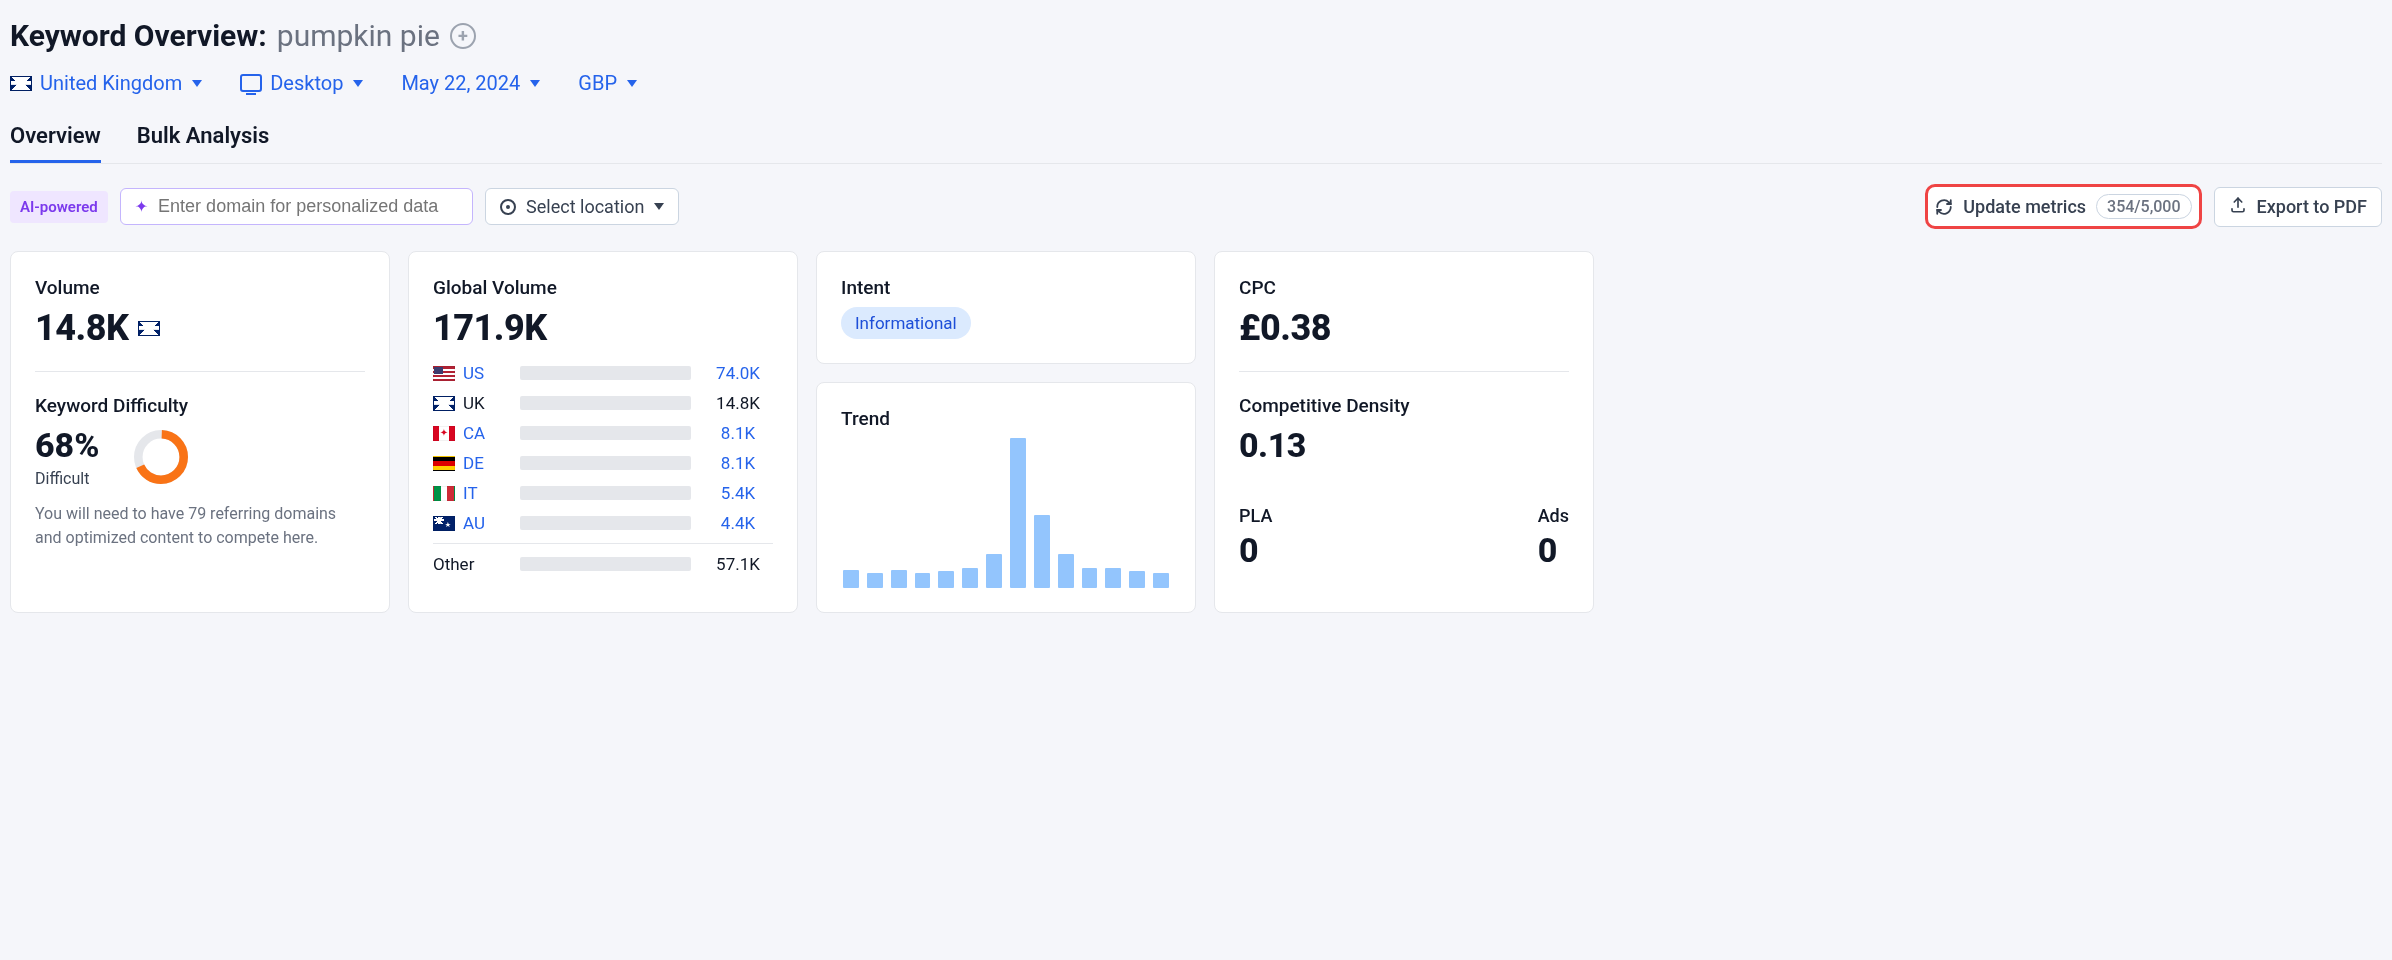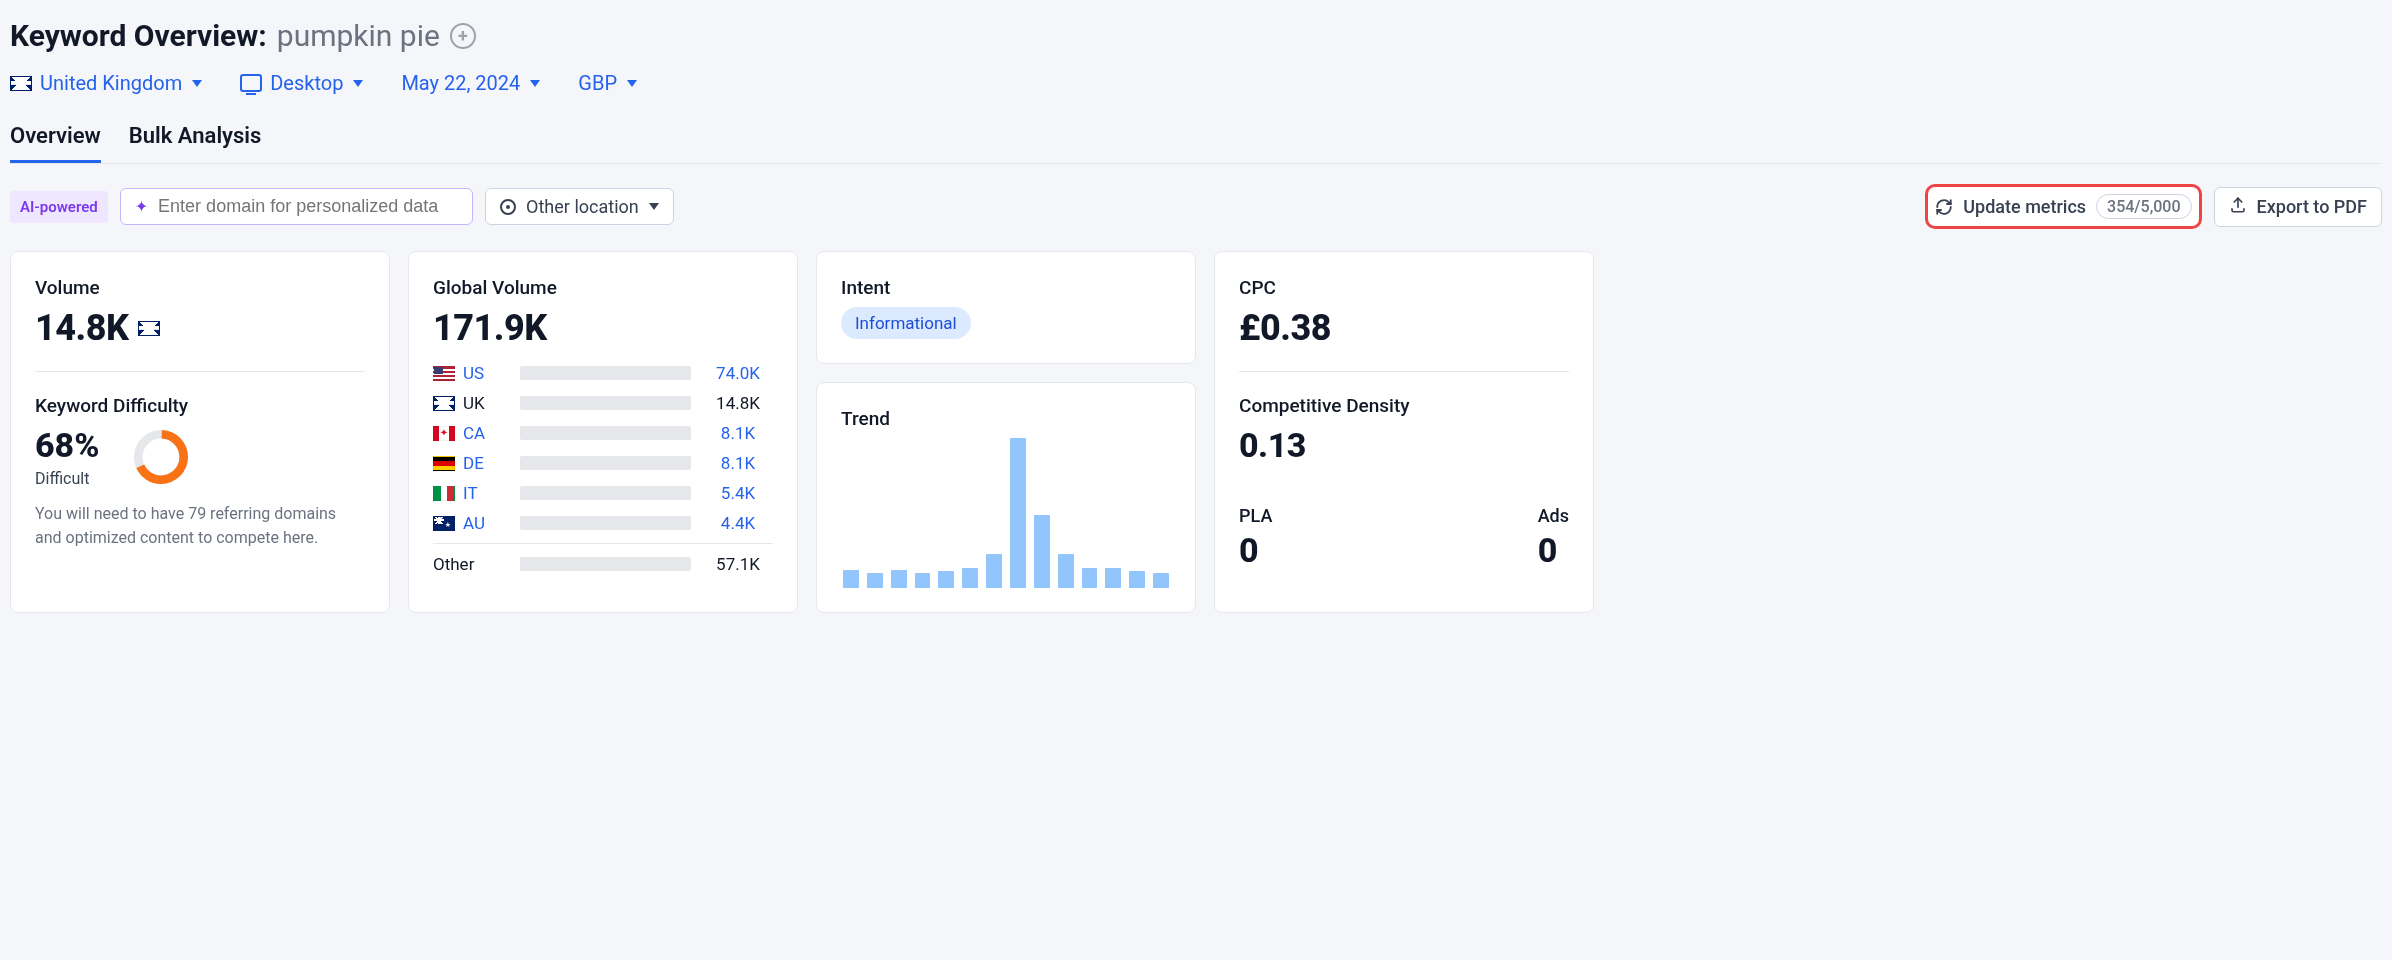--- a/index.html
+++ b/index.html
@@ -130,21 +130,21 @@
     position: relative;
   }
   .desktop-icon::after{
     content:""; position:absolute; left:50%; bottom:-5px;
     transform:translateX(-50%);
     width:10px; height:2px; background:#2563eb;
   }
 
   .tabs {
     display: flex;
-    gap: 28px;
+    gap: 36px;
     border-bottom: 1px solid #e5e7eb;
     margin-bottom: 20px;
     font-size: 22px;
     font-weight: 600;
   }
   .tab {
     padding-bottom: 12px;
     cursor: pointer;
     color:#111827;
   }
@@ -313,21 +313,21 @@
 </div>
 
 <div class="action-row">
   <span class="badge-ai">AI-powered</span>
   <span class="domain-input-wrap">
     <span class="sparkle">✦</span>
     <input class="domain-input" placeholder="Enter domain for personalized data" style="">
   </span>
   <span class="select-loc">
     <span class="pin-icon"></span>
-    <span>Other location</span>
+    <span>Select location</span>
     <span class="chev-down-dark"></span>
   </span>
   <span class="spacer"></span>
   <span class="btn highlight">
     <span class="refresh-icon">
       <svg viewBox="0 0 24 24" fill="none" stroke="#374151" stroke-width="2.4" stroke-linecap="round">
           <path d="M3 12a9 9 0 0 1 15.5-6.3L21 8"></path>
           <path d="M21 3v5h-5"></path>
           <path d="M21 12a9 9 0 0 1-15.5 6.3L3 16"></path>
           <path d="M3 21v-5h5"></path>

